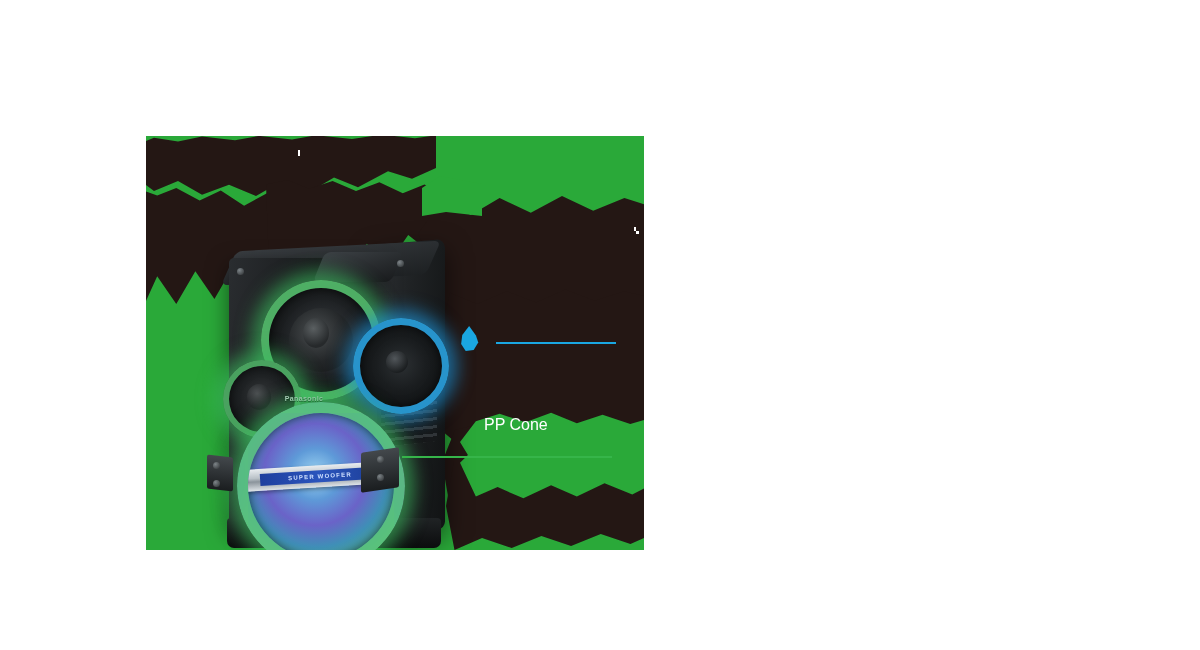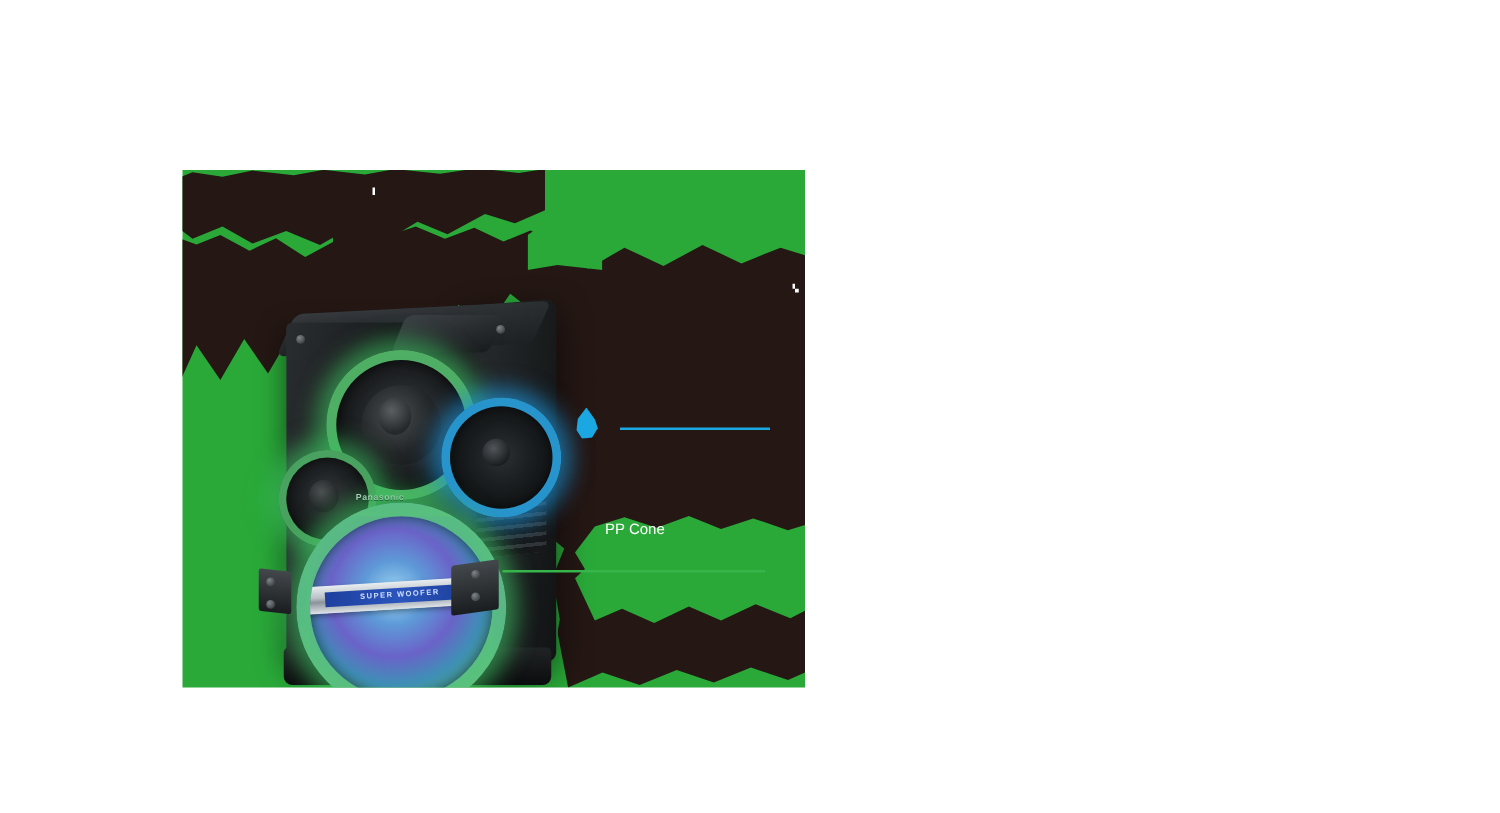--- a/index.html
+++ b/index.html
@@ -194,21 +194,21 @@
   .calloutLine{position:absolute;height:2px;}
   #lineBlue{left:350px;top:206px;width:120px;background:#1aa7e2;}
   #lineGreen{left:256px;top:320px;width:210px;background:#36b54a;}
   #dropBlue{
     position:absolute;left:314px;top:190px;width:19px;height:25px;
     background:#1aa7e2;
     clip-path:polygon(48% 0%,84% 38%,96% 66%,72% 96%,30% 100%,6% 72%,12% 36%);
   }
 
   .calloutLabel{
-    position:absolute;color:#ffffff;font-size:12px;line-height:1;
+    position:absolute;color:#ffffff;font-size:16px;line-height:1;
     font-family:"Liberation Sans",sans-serif;white-space:nowrap;
   }
   #ppConeLabel{left:338px;top:281px;}
 
   
   .speck{position:absolute;background:#ffffff;}
   .speck1{left:488px;top:91px;width:2px;height:4px;}
   .speck2{left:490px;top:95px;width:3px;height:3px;}
   .speck3{left:152px;top:14px;width:2px;height:6px;}
 </style>

